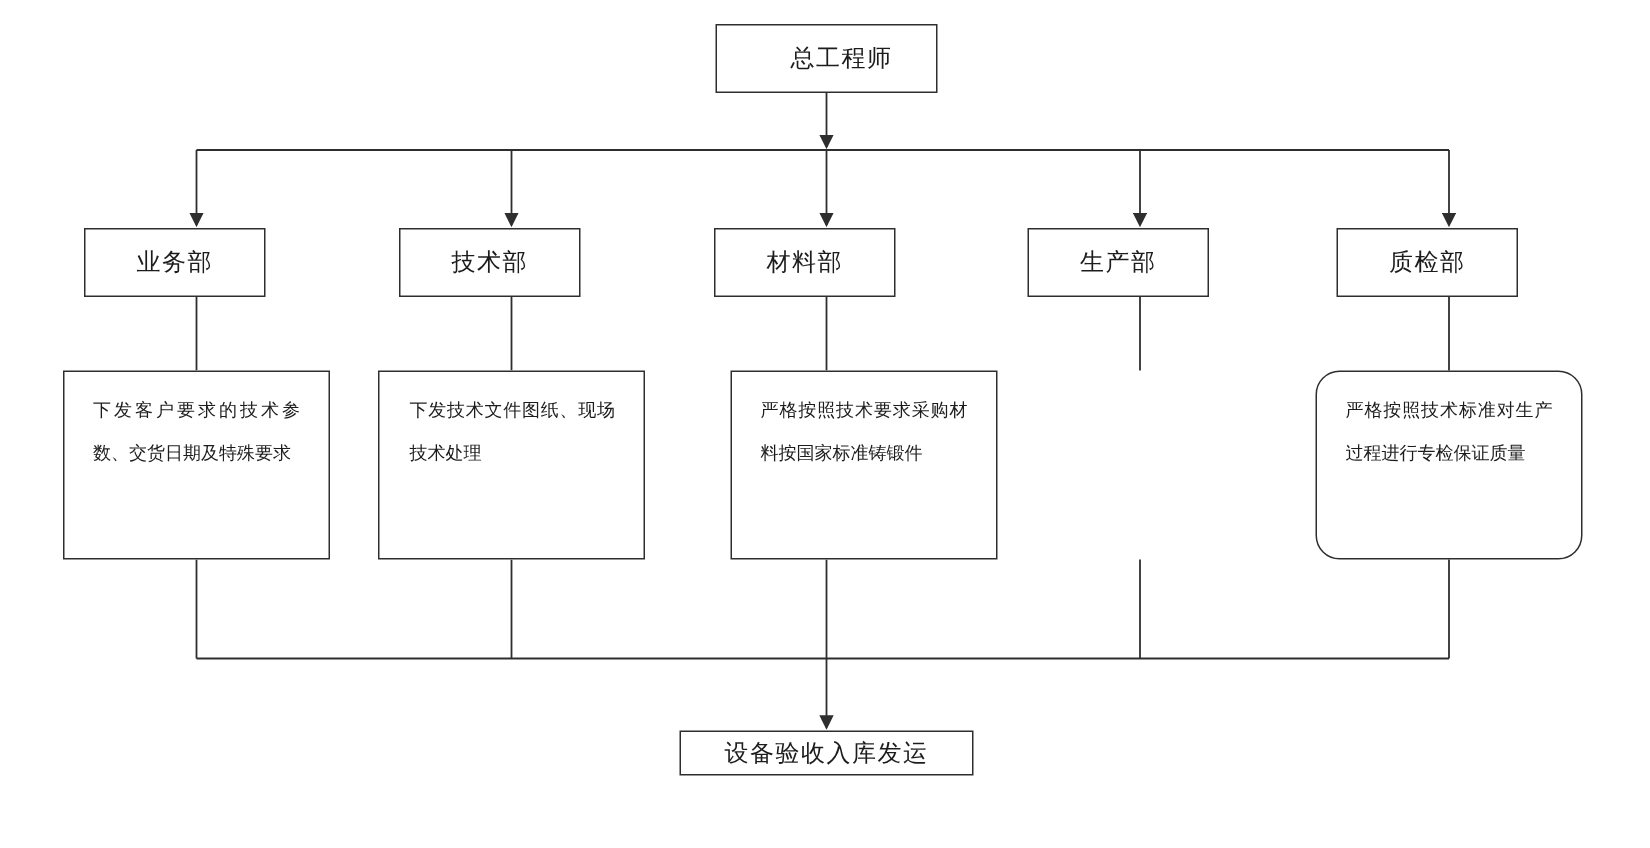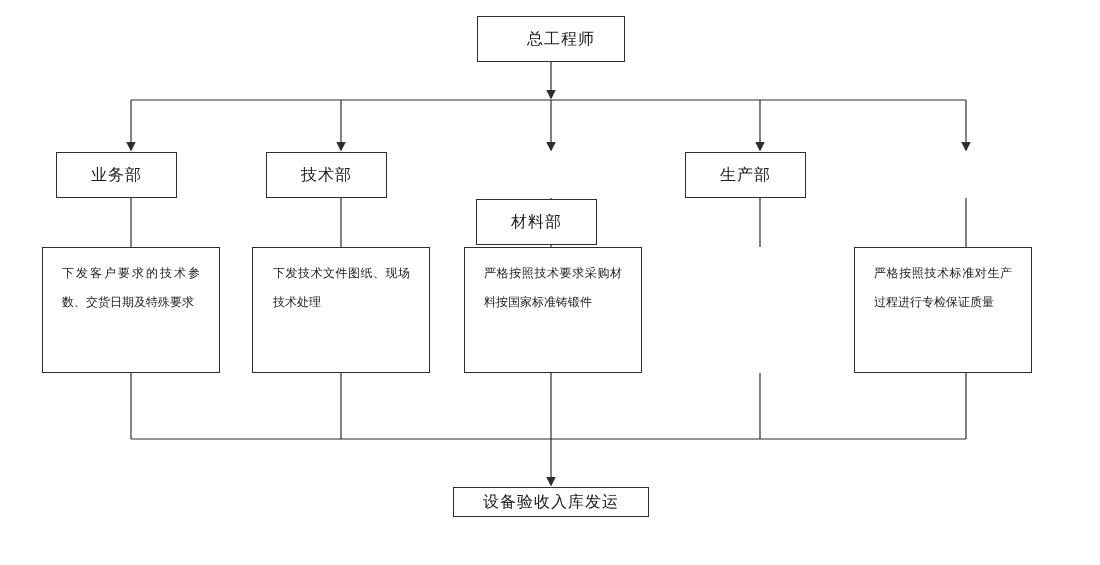--- a/index.html
+++ b/index.html
@@ -34,23 +34,23 @@
   .node.desc{
     top:247px;width:178px;height:126px;
     padding:11px 19px 0 19px;
     font-size:12px;
     line-height:29px;
     text-align:justify;
   }
   .node.sink{left:453px;top:487px;width:196px;height:30px;}
   .dept.c1{left:56px;}  .desc.c1{left:42px;}
   .dept.c2{left:266px;} .desc.c2{left:252px;padding-left:20px;}
-  .dept.c3{left:476px;margin-top:47px;} .desc.c3{left:464px;}
+  .dept.c3{left:476px;} .desc.c3{left:487px;}
   .dept.c4{left:685px;} .desc.c4{left:671px;}
-  .dept.c5{left:891px;} .desc.c5{left:854px;}
+  .dept.c5{left:891px;} .desc.c5{left:877px;border-radius:16px;}
 </style>
 </head>
 <body>
 
 <div class="canvas">
 
   <svg class="connectors" viewBox="0 0 1100 565" xmlns="http://www.w3.org/2000/svg" aria-hidden="true">
     <defs>
       <marker id="arrow" viewBox="0 0 10 10" refX="8.5" refY="5" markerWidth="8" markerHeight="8" orient="auto-start-reverse">
         <path d="M0,0 L10,5 L0,10 z" fill="#2e2e2e"></path>
@@ -85,20 +85,21 @@
       <path d="M551,439 L551,485" marker-end="url(#arrow)"></path>
     </g>
   </svg>
 
   <div class="node top center-label">总工程师</div>
 
   <div class="node dept c1 center-label">业务部</div>
   <div class="node dept c2 center-label">技术部</div>
   <div class="node dept c3 center-label">材料部</div>
   <div class="node dept c4 center-label">生产部</div>
+  <div class="node dept c5 center-label">质检部</div>
 
   <div class="node desc c1">下发客户要求的技术参数、交货日期及特殊要求</div>
   <div class="node desc c2">下发技术文件图纸、现场技术处理</div>
   <div class="node desc c3">严格按照技术要求采购材料按国家标准铸锻件</div>
   <div class="node desc c5">严格按照技术标准对生产过程进行专检保证质量</div>
 
   <div class="node sink center-label">设备验收入库发运</div>
 
 </div>
 

